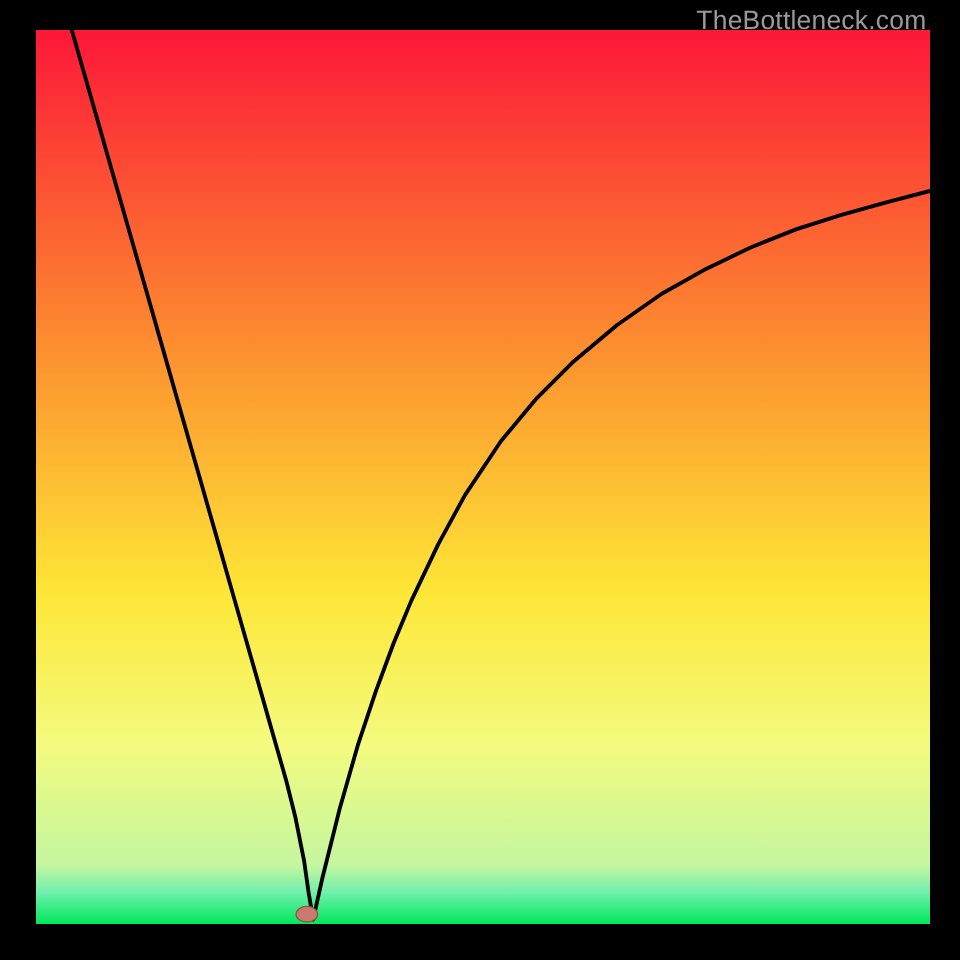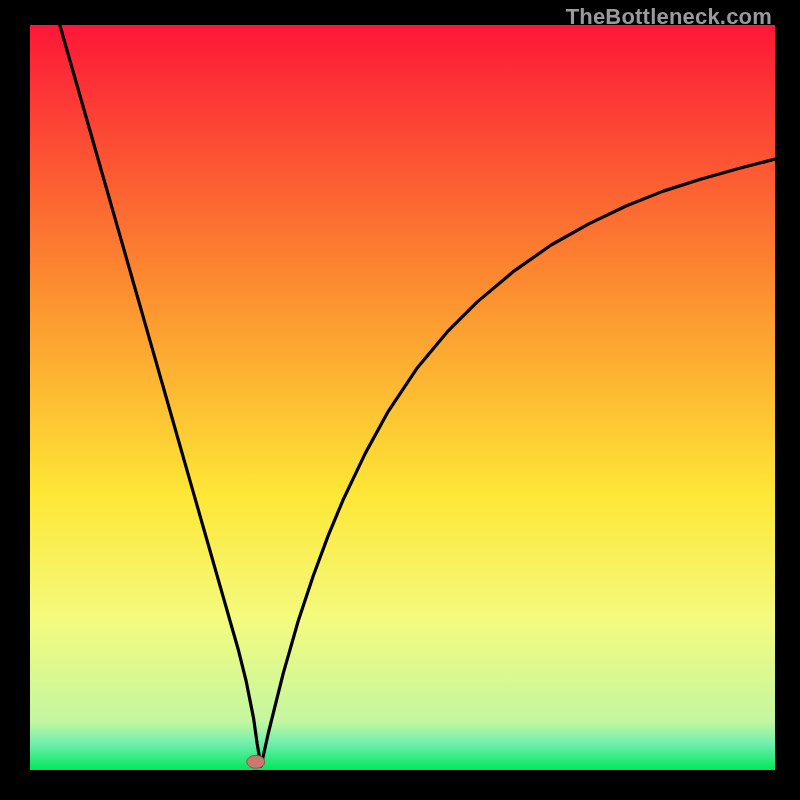--- a/index.html
+++ b/index.html
@@ -20,21 +20,21 @@
     width: 745px;
     height: 745px;
   }
 
   .watermark {
     position: absolute;
     top: 4px;
     right: 28px;
     color: #9a9a9a;
     font-size: 22px;
-    font-weight: 700;
+    font-weight: 400;
     letter-spacing: 0.2px;
   }
 </style>
 </head>
 <body>
 
 <div class="frame">
   <div class="plot-area">
     <svg id="chart-svg" width="745" height="745" viewBox="0 0 745 745">
       <defs>

